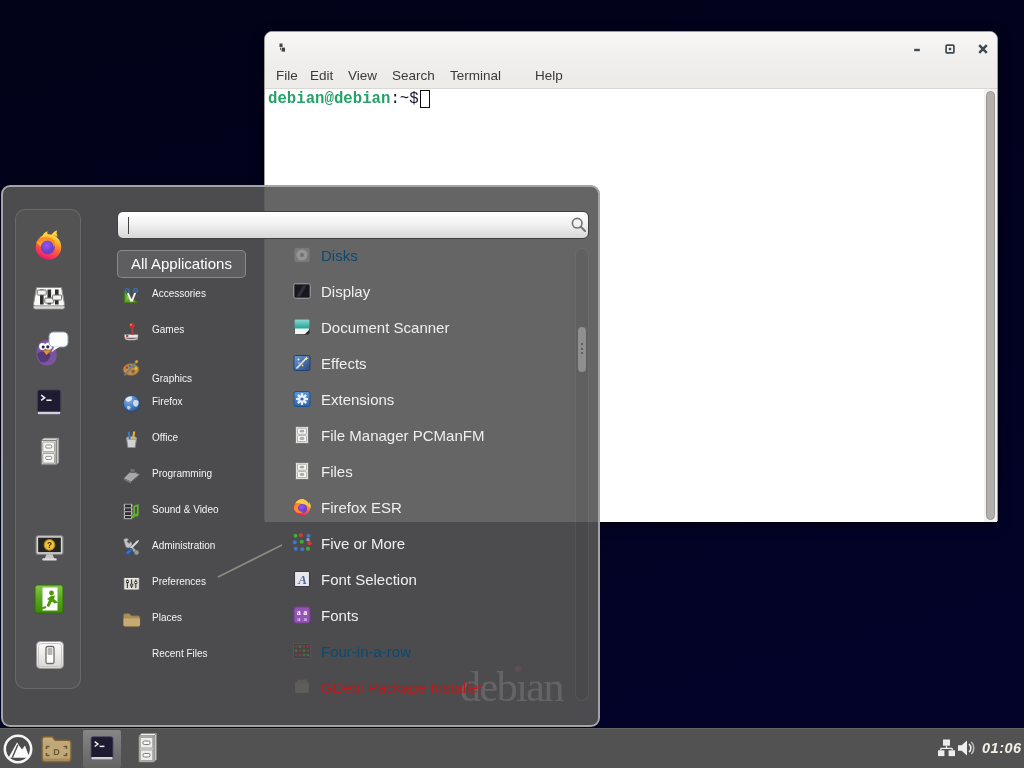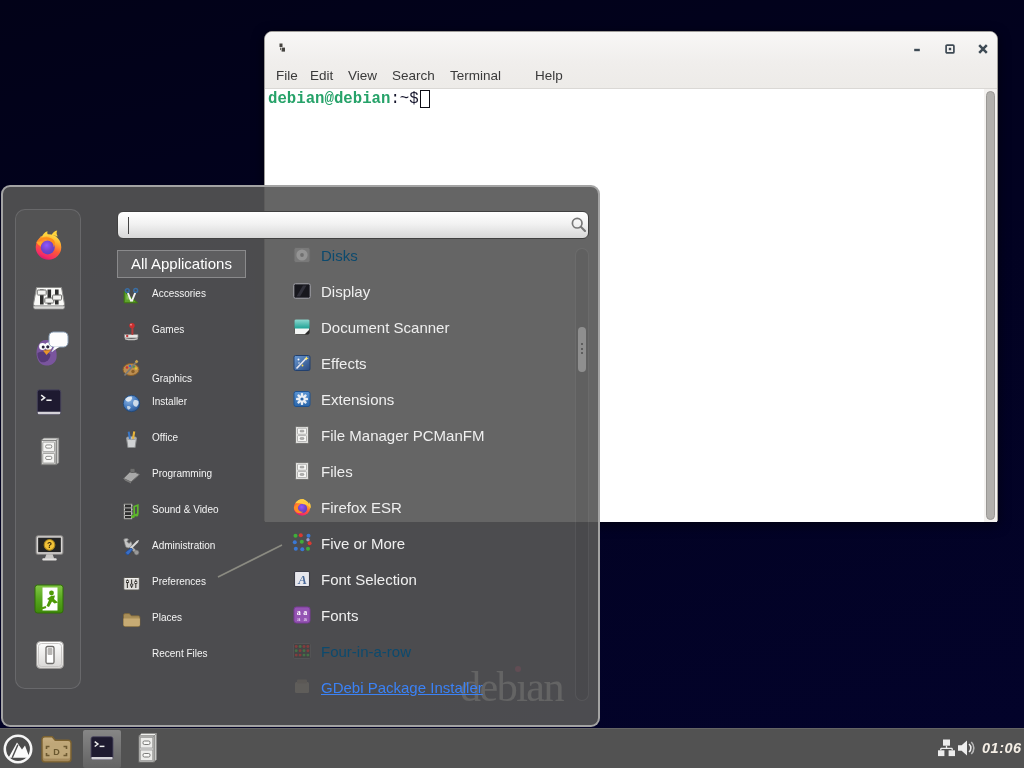--- a/index.html
+++ b/index.html
@@ -53,27 +53,27 @@
           border-radius:9px; background:rgba(84,84,84,0.9);
           border:2px solid rgba(168,168,168,0.95); }
   #favbox { position:absolute; left:12px; top:22px; width:66px; height:480px;
           border-radius:10px; background:rgba(255,255,255,0.04);
           border:1px solid rgba(255,255,255,0.13); }
   #searchbox { position:absolute; left:114px; top:24px; width:472px; height:28px;
           border-radius:6px; background:linear-gradient(#ffffff 0%, #f2f2f2 45%, #d7d7d7 100%);
           border:1px solid #404040; }
   #scursor { position:absolute; left:10px; top:5px; width:1px; height:17px; background:#444; }
   #allapps { position:absolute; left:114px; top:63px; width:129px; height:28px;
-          border-radius:0; background:rgba(255,255,255,0.10);
+          border-radius:5px; background:rgba(255,255,255,0.10);
           border:1px solid rgba(255,255,255,0.28); color:#ffffff;
           font-size:15px; line-height:26px; padding-left:13px; }
   .cat { position:absolute; left:149px; font-size:10px; color:#f4f4f4; }
   .app { position:absolute; left:318px; font-size:15px; color:#efefef; }
   .dim { color:#0c4a6e;text-align:center; }
-  .vdim { color:#3b82f6;text-decoration:underline; }
+  .vdim { color:#b91c1c; }
   #appscroll { position:absolute; left:572px; top:61px; width:14px; height:453px;
           border-radius:7px; border:1px solid rgba(255,255,255,0.07);
           background:rgba(40,40,40,0.07); }
   #appthumb { position:absolute; left:2px; top:78px; width:8px; height:45px;
           border-radius:4px; background:#8f8f8f; }
   #appthumb i { position:absolute; left:2.7px; width:2.6px; height:2.2px; background:#5e5e5e; }
   #trail { position:absolute; left:214px; top:357px; width:66px; height:34px; overflow:visible; }
 </style>
 </head>
 <body>
@@ -115,21 +115,21 @@
 
 <div id="menu">
   <div id="favbox"></div>
   <div id="searchbox">
       <div id="scursor"></div>
     </div>
   <div id="allapps">All Applications</div>
   <span class="cat" style="top:101px;">Accessories</span>
   <span class="cat" style="top:137px;">Games</span>
   <span class="cat" style="top:186px;">Graphics</span>
-  <span class="cat" style="top:209px;">Installer</span>
+  <span class="cat" style="top:209px;">Firefox</span>
   <span class="cat" style="top:245px;">Office</span>
   <span class="cat" style="top:281px;">Programming</span>
   <span class="cat" style="top:317px;">Sound &amp; Video</span>
   <span class="cat" style="top:353px;">Administration</span>
   <span class="cat" style="top:389px;">Preferences</span>
   <span class="cat" style="top:425px;">Places</span>
   <span class="cat" style="top:461px;">Recent Files</span>
   <span class="app dim" style="top:60px;">Disks</span>
   <span class="app" style="top:96px;">Display</span>
   <span class="app" style="top:132px;">Document Scanner</span>

